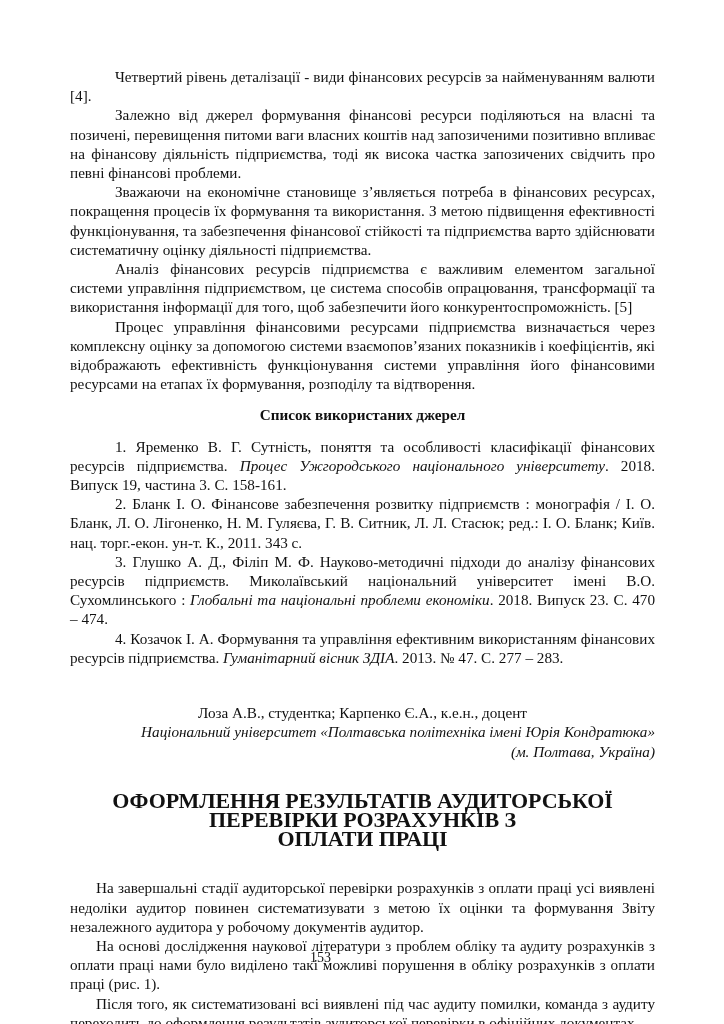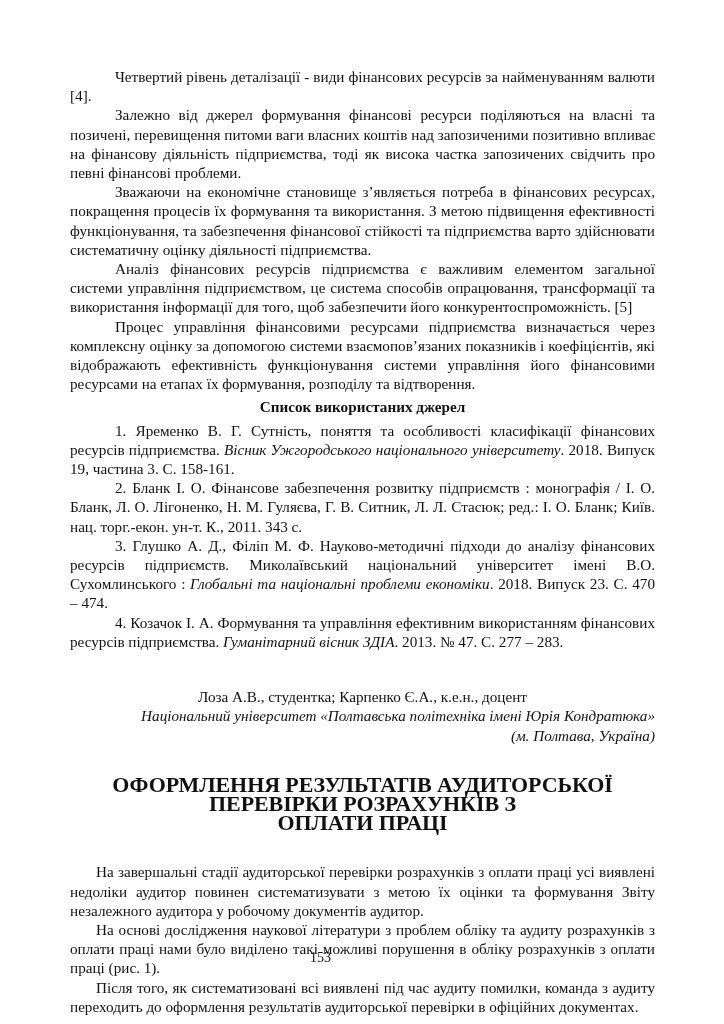--- a/index.html
+++ b/index.html
@@ -26,21 +26,21 @@
     p {
       margin: 0;
       text-align: justify;
     }
     .ind1 { text-indent: 45px; }
     .ind2 { text-indent: 26px; }
     .ital { font-style: italic; }
     .refs-title {
       text-align: center;
       font-weight: bold;
-      margin: 4px;
+      margin: 12px;
     }
     .gap-udk { height: 36px; }
     .udk { text-align: left; }
     .authors { text-align: center; }
     .affil { text-align: right; font-style: italic; }
     .gap-title { height: 30px; }
     .article-title {
       text-align: center;
       font-weight: bold;
       font-size: 22px;
@@ -67,21 +67,21 @@
     <p class="ind1">Четвертий рівень деталізації - види фінансових ресурсів за найменуванням валюти [4].</p>
     <p class="ind1">Залежно від джерел формування фінансові ресурси поділяються на власні та позичені, перевищення питоми ваги власних коштів над запозиченими позитивно впливає на фінансову діяльність підприємства, тоді як висока частка запозичених свідчить про певні фінансові проблеми.</p>
     <p class="ind1">Зважаючи на економічне становище з’являється потреба в фінансових ресурсах, покращення процесів їх формування та використання. З метою підвищення ефективності функціонування, та забезпечення фінансової стійкості та підприємства варто здійснювати систематичну оцінку діяльності підприємства.</p>
     <p class="ind1">Аналіз фінансових ресурсів підприємства є важливим елементом загальної системи управління підприємством, це система способів опрацювання, трансформації та використання інформації для того, щоб забезпечити його конкурентоспроможність. [5]</p>
     <p class="ind1">Процес управління фінансовими ресурсами підприємства визначається через комплексну оцінку за допомогою системи взаємопов’язаних показників і коефіцієнтів, які відображають ефективність функціонування системи управління його фінансовими ресурсами на етапах їх формування, розподілу та відтворення.</p>
   </section>
 
   <section>
     <p class="refs-title">Список використаних джерел</p>
 
-    <p class="ind1"><span>1. Яременко В. Г. Сутність, поняття та особливості класифікації фінансових ресурсів підприємства. </span><span class="ital">Вісник Ужгородського національного університету</span><span>. 2018.  Випуск 19, частина 3. С. 158-161.</span></p>
+    <p class="ind1"><span>1. Яременко В. Г. Сутність, поняття та особливості класифікації фінансових ресурсів підприємства. </span><span class="ital">Процес Ужгородського національного університету</span><span>. 2018.  Випуск 19, частина 3. С. 158-161.</span></p>
 
     <p class="ind1"><span>2. Бланк І. О. Фінансове забезпечення розвитку підприємств : монографія / І. О. Бланк, Л. О. Лігоненко, Н. М. Гуляєва, Г. В. Ситник, Л. Л. Стасюк; ред.: І. О. Бланк; Київ. нац. торг.-екон. ун-т. К., 2011. 343 с.</span><span class="ital"></span><span></span></p>
 
     <p class="ind1"><span>3. Глушко А. Д.,  Філіп М. Ф. Науково-методичні підходи до аналізу фінансових ресурсів підприємств. Миколаївський національний університет імені В.О. Сухомлинського : </span><span class="ital">Глобальні та національні проблеми економіки</span><span>. 2018. Випуск 23. С. 470 – 474.</span></p>
 
     <p class="ind1"><span>4. Козачок І. А. Формування та управління ефективним використанням фінансових ресурсів підприємства. </span><span class="ital">Гуманітарний вісник ЗДІА</span><span>. 2013. № 47. С. 277 – 283.</span></p>
 
   </section>
 
   <div class="gap-udk"></div>

